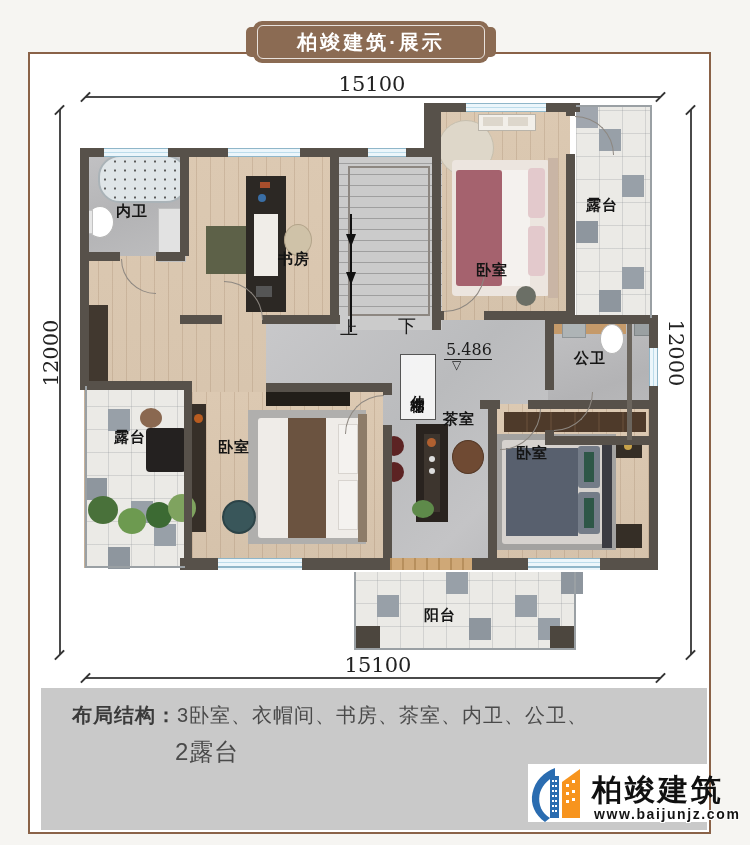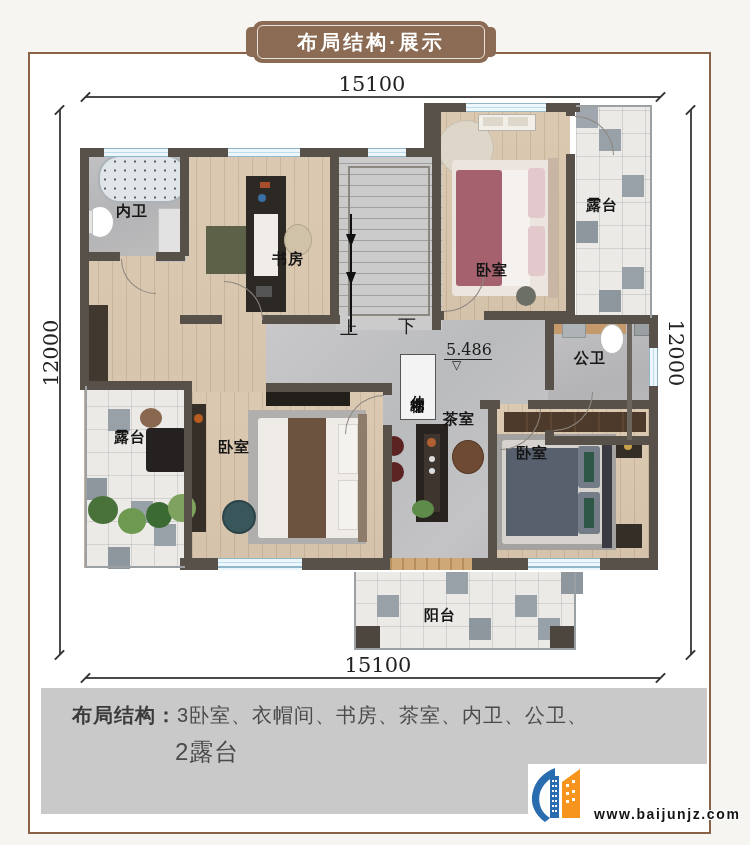--- a/index.html
+++ b/index.html
@@ -44,39 +44,39 @@
   .arcTR{border-bottom:none;border-left:none;border-radius:0 100% 0 0;}
   .tub{position:absolute;left:98px;top:155px;width:86px;height:44px;border-radius:22px;
        background:radial-gradient(#5a5a5a 1px,transparent 1.4px) 0 0/10px 9px,#dfe5e8;border:2px solid #aab3b8;}
   .circ{position:absolute;border-radius:50%;}
   .vbox{position:absolute;left:400px;top:354px;width:34px;height:64px;background:rgba(250,250,250,.88);
         border:1.5px solid #555;display:flex;align-items:center;justify-content:center;}
   .vbox span{writing-mode:vertical-rl;font-weight:700;font-size:14px;letter-spacing:2px;color:#111;}
   .tri{position:absolute;width:0;height:0;border-left:5px solid transparent;border-right:5px solid transparent;
        border-top:13px solid #111;}
   
-  .panel{position:absolute;left:41px;top:688px;width:666px;height:126px;background:#c9c9c9;z-index:3;}
+  .panel{position:absolute;left:41px;top:688px;width:666px;height:142px;background:#c9c9c9;z-index:3;}
   .layout-line{position:absolute;left:31px;top:14px;font-size:20px;color:#4a4a4a;letter-spacing:1px;}
   .layout-line b{color:#3a3a3a;font-weight:700;}
   .layout-line2{position:absolute;left:134px;top:48px;font-size:24px;color:#4a4a4a;letter-spacing:1px;}
   .area{position:absolute;left:49px;top:90px;width:410px;text-align:center;font-size:21px;font-weight:700;color:#8a6e52;}
   .logo{position:absolute;left:528px;top:762px;width:222px;height:64px;z-index:7;}
   .logo .patch{position:absolute;left:0;top:2px;width:181px;height:58px;background:#fff;}
   .logo .zh{position:absolute;left:64px;top:8px;font-size:30px;font-weight:900;color:#101010;letter-spacing:3px;}
   .logo .url{position:absolute;left:66px;top:44px;font-size:14px;font-weight:700;color:#141414;letter-spacing:1.6px;
        text-shadow:-1px -1px 0 #fff,1px -1px 0 #fff,-1px 1px 0 #fff,1px 1px 0 #fff;}
 </style>
 </head>
 <body>
 
 <div class="frame"></div>
 
 <div class="banner">
   <div class="inner"></div>
-  <span>布局结构·展示</span>
+  <span>柏竣建筑·展示</span>
 </div>
 
 <div class="plan">
 
   <div class="a wood" style="left:84px;top:152px;width:356px;height:416px;"></div>
   <div class="a wood" style="left:432px;top:108px;width:138px;height:212px;"></div>
   <div class="a marble" style="left:266px;top:320px;width:288px;height:248px;"></div>
   <div class="a wood" style="left:192px;top:392px;width:191px;height:176px;"></div>
   <div class="a stairs" style="left:336px;top:152px;width:106px;height:160px;"></div>
   <div class="a" style="left:336px;top:312px;width:106px;height:18px;background:#cbcbcb;"></div>
@@ -226,21 +226,21 @@
 
   <div class="arc arcBL" style="left:121px;top:259px;width:34px;height:34px;"></div>
   <div class="arc arcTR" style="left:224px;top:281px;width:38px;height:38px;"></div>
   <div class="arc arcBR" style="left:444px;top:271px;width:40px;height:40px;"></div>
   <div class="arc arcTR" style="left:575px;top:116px;width:38px;height:38px;"></div>
   <div class="arc arcBR" style="left:554px;top:392px;width:38px;height:38px;"></div>
   <div class="arc arcBR" style="left:500px;top:409px;width:40px;height:40px;"></div>
   <div class="arc arcTL" style="left:345px;top:395px;width:38px;height:38px;"></div>
 
   <div class="lbl" style="left:116px;top:202px;">内卫</div>
-  <div class="lbl" style="left:272px;top:250px;">书房</div>
+  <div class="lbl" style="left:278px;top:250px;">书房</div>
   <div class="lbl" style="left:476px;top:261px;">卧室</div>
   <div class="lbl" style="left:586px;top:196px;">露台</div>
   <div class="lbl" style="left:574px;top:349px;">公卫</div>
   <div class="lbl" style="left:443px;top:410px;">茶室</div>
   <div class="lbl" style="left:218px;top:438px;">卧室</div>
   <div class="lbl" style="left:114px;top:428px;">露台</div>
   <div class="lbl" style="left:516px;top:444px;">卧室</div>
   <div class="lbl" style="left:424px;top:606px;">阳台</div>
   <div class="cad" style="left:340px;top:316px;font-size:18px;">上</div>
   <div class="cad" style="left:398px;top:314px;font-size:18px;">下</div>
@@ -300,14 +300,15 @@
     <path d="M32 18 L50 5 L50 54 L32 54 Z" fill="#f7941e"></path>
     <g fill="#fff">
       <rect x="36" y="20" width="3" height="3"></rect>
         <rect x="42" y="16" width="3" height="3"></rect>
       <rect x="36" y="28" width="3" height="3"></rect>
         <rect x="42" y="26" width="3" height="3"></rect>
       <rect x="36" y="36" width="3" height="3"></rect>
         <rect x="42" y="34" width="3" height="3"></rect>
     </g>
   </svg>
+  <div class="zh">柏竣建筑</div>
   <div class="url">www.baijunjz.com</div>
 </div>
 
 </body></html>

